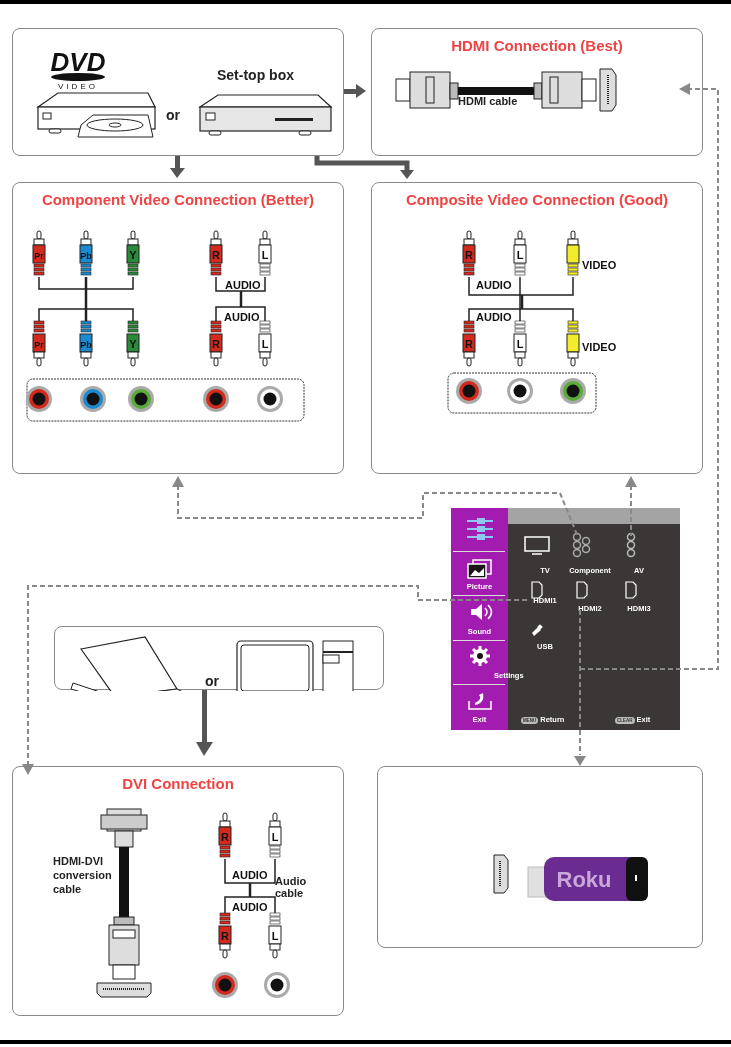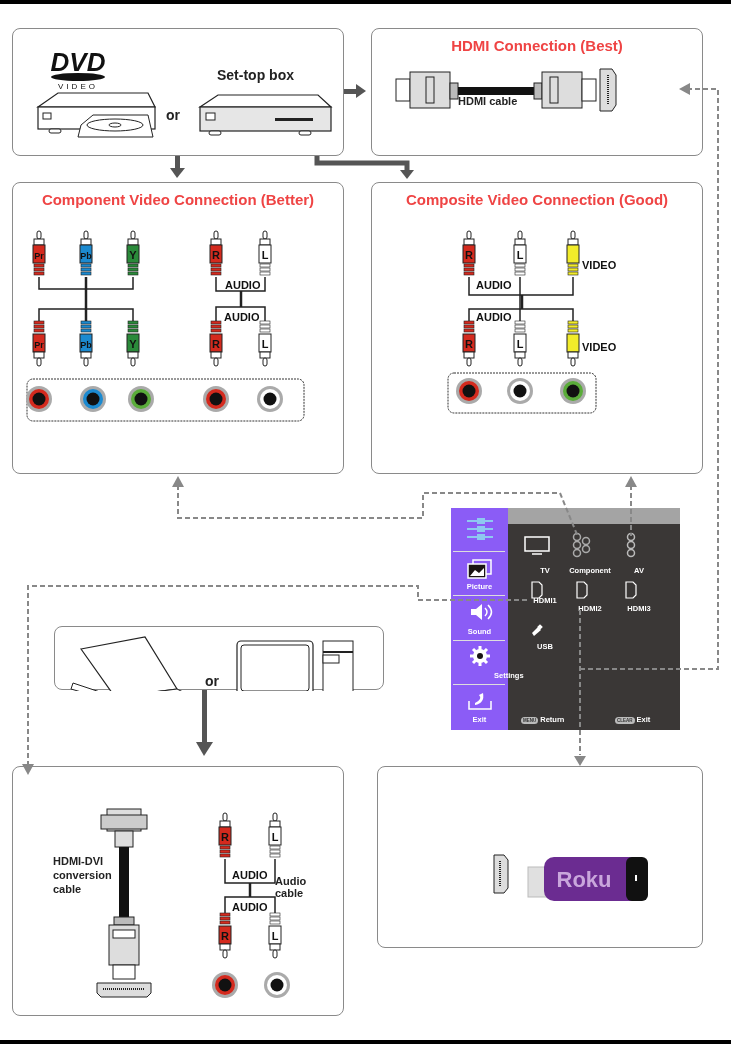--- a/index.html
+++ b/index.html
@@ -4,21 +4,21 @@
 <style>
   * { box-sizing: border-box; margin: 0; padding: 0; }
   html, body { width: 731px; height: 1047px; background: #fff; overflow: hidden; }
   body { position: relative; font-family: "Liberation Sans", sans-serif; color: #222; }
   .rule { position: absolute; left: 0; width: 731px; height: 4px; background: #000; }
   .box { position: absolute; border: 1.5px solid #8a8a8a; border-radius: 8px; background: #fff; }
   .title { position: absolute; left: 0; right: 0; text-align: center; font-weight: bold; font-size: 15px; color: #ef4444; }
   .lbl { position: absolute; font-weight: bold; font-size: 11px; color: #222; white-space: nowrap; }
   svg.layer { position: absolute; left: 0; top: 0; }
   .menu { position: absolute; left: 451px; top: 508px; width: 229px; height: 222px; background: #3a3736; }
-  .menu-side { position: absolute; left: 0; top: 0; width: 57px; height: 222px; background: #8b5cf6; }
+  .menu-side { position: absolute; left: 0; top: 0; width: 57px; height: 222px; background: #a21caf; }
   .side-item { position: absolute; left: 0; width: 57px; text-align: center; color: #fff; font-size: 7.5px; font-weight: bold; }
   .side-sep { position: absolute; left: 2px; width: 52px; height: 1px; background: #ddd; }
   .menu-top { position: absolute; left: 57px; top: 0; width: 172px; height: 16px; background: #a4a4a4; }
   .mi { position: absolute; color: #fff; font-size: 7.5px; font-weight: bold; text-align: center; width: 72px; }
   .mfoot { position: absolute; color: #fff; font-size: 7.5px; font-weight: bold; }
   .pill { display: inline-block; background: #bbb; color: #333; border-radius: 4px; font-size: 4.5px; padding: 1px 2px; margin-right: 2px; vertical-align: middle; }
 </style>
 </head>
 <body>
 
@@ -273,20 +273,21 @@
   <svg class="layer" width="330" height="64">
     <rect x="182" y="14" width="76" height="54" rx="4" fill="#fff" stroke="#222" stroke-width="1.2"></rect>
     <rect x="186" y="18" width="68" height="46" rx="3" fill="#fff" stroke="#222"></rect>
     <rect x="268" y="14" width="30" height="60" fill="#fff" stroke="#222"></rect>
     <line x1="268" y1="25" x2="298" y2="25" stroke="#222" stroke-width="2"></line>
     <rect x="268" y="28" width="16" height="8" fill="#fff" stroke="#222"></rect>
   </svg>
 </div>
 
 <div class="box" style="left:12px;top:766px;width:332px;height:250px;">
+  <div class="title" style="top:8px;">DVI Connection</div>
   <svg class="layer" width="332" height="250">
     <rect x="94" y="42" width="34" height="22" fill="#ddd" stroke="#222"></rect>
     <rect x="88" y="48" width="46" height="14" fill="#ccc" stroke="#222"></rect>
     <rect x="102" y="64" width="18" height="16" fill="#ddd" stroke="#222"></rect>
     <rect x="106" y="80" width="10" height="70" fill="#111"></rect>
     <rect x="101" y="150" width="20" height="8" fill="#bbb" stroke="#222"></rect>
     <rect x="96" y="158" width="30" height="40" fill="#ddd" stroke="#222"></rect>
     <rect x="100" y="163" width="22" height="8" fill="#fff" stroke="#222"></rect>
     <rect x="100" y="198" width="22" height="14" fill="#fff" stroke="#222"></rect>
     <path d="M84,216 h54 v10 l-4,4 h-46 l-4,-4 z" fill="#ddd" stroke="#222"></path>

